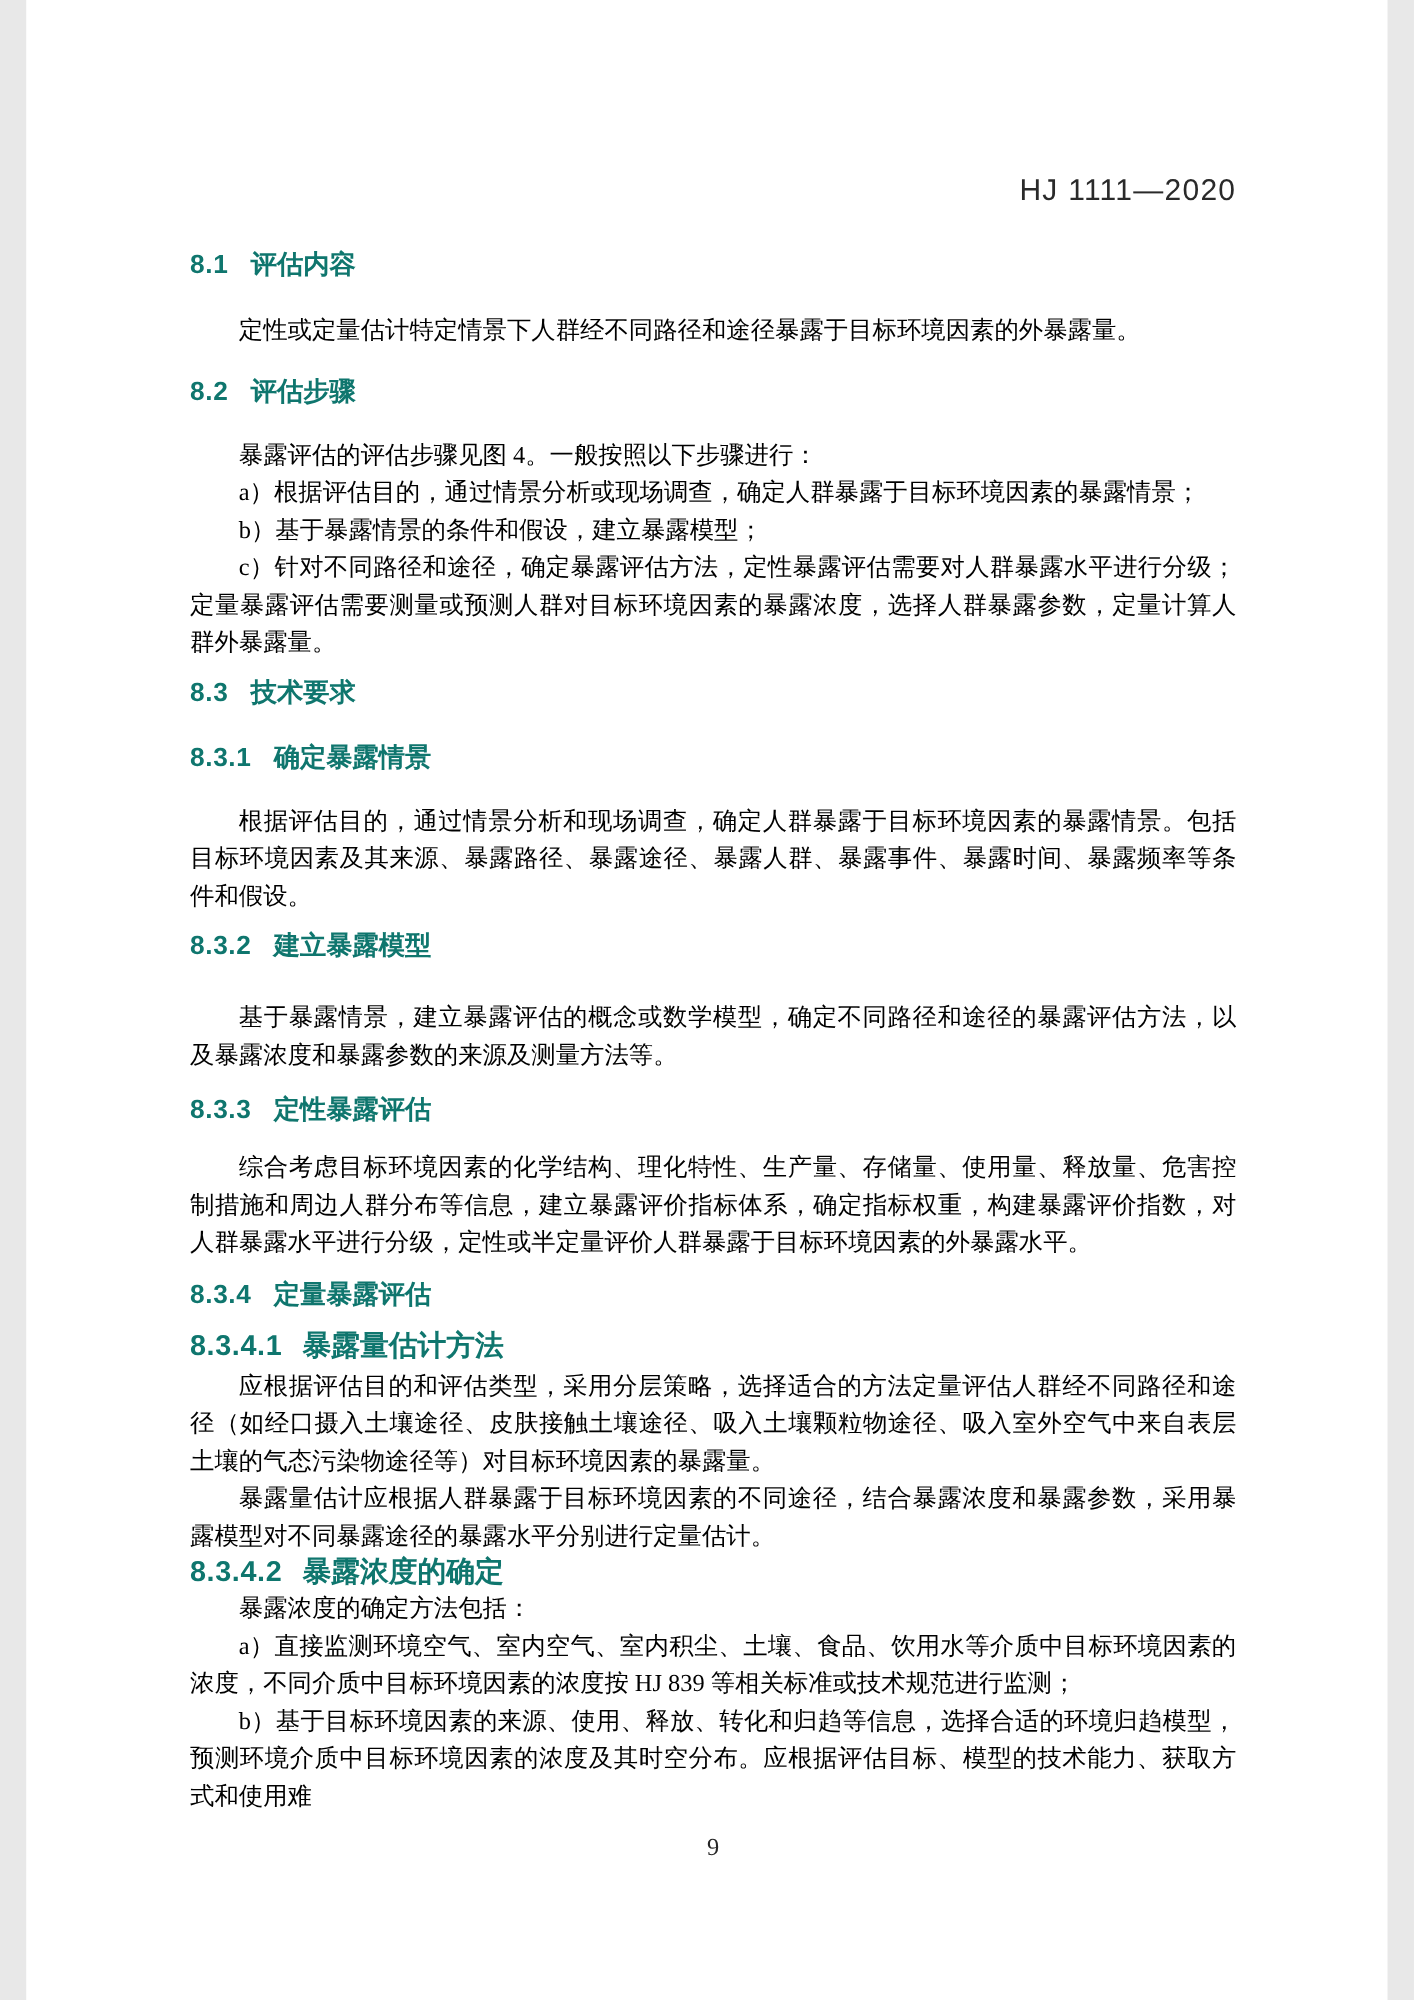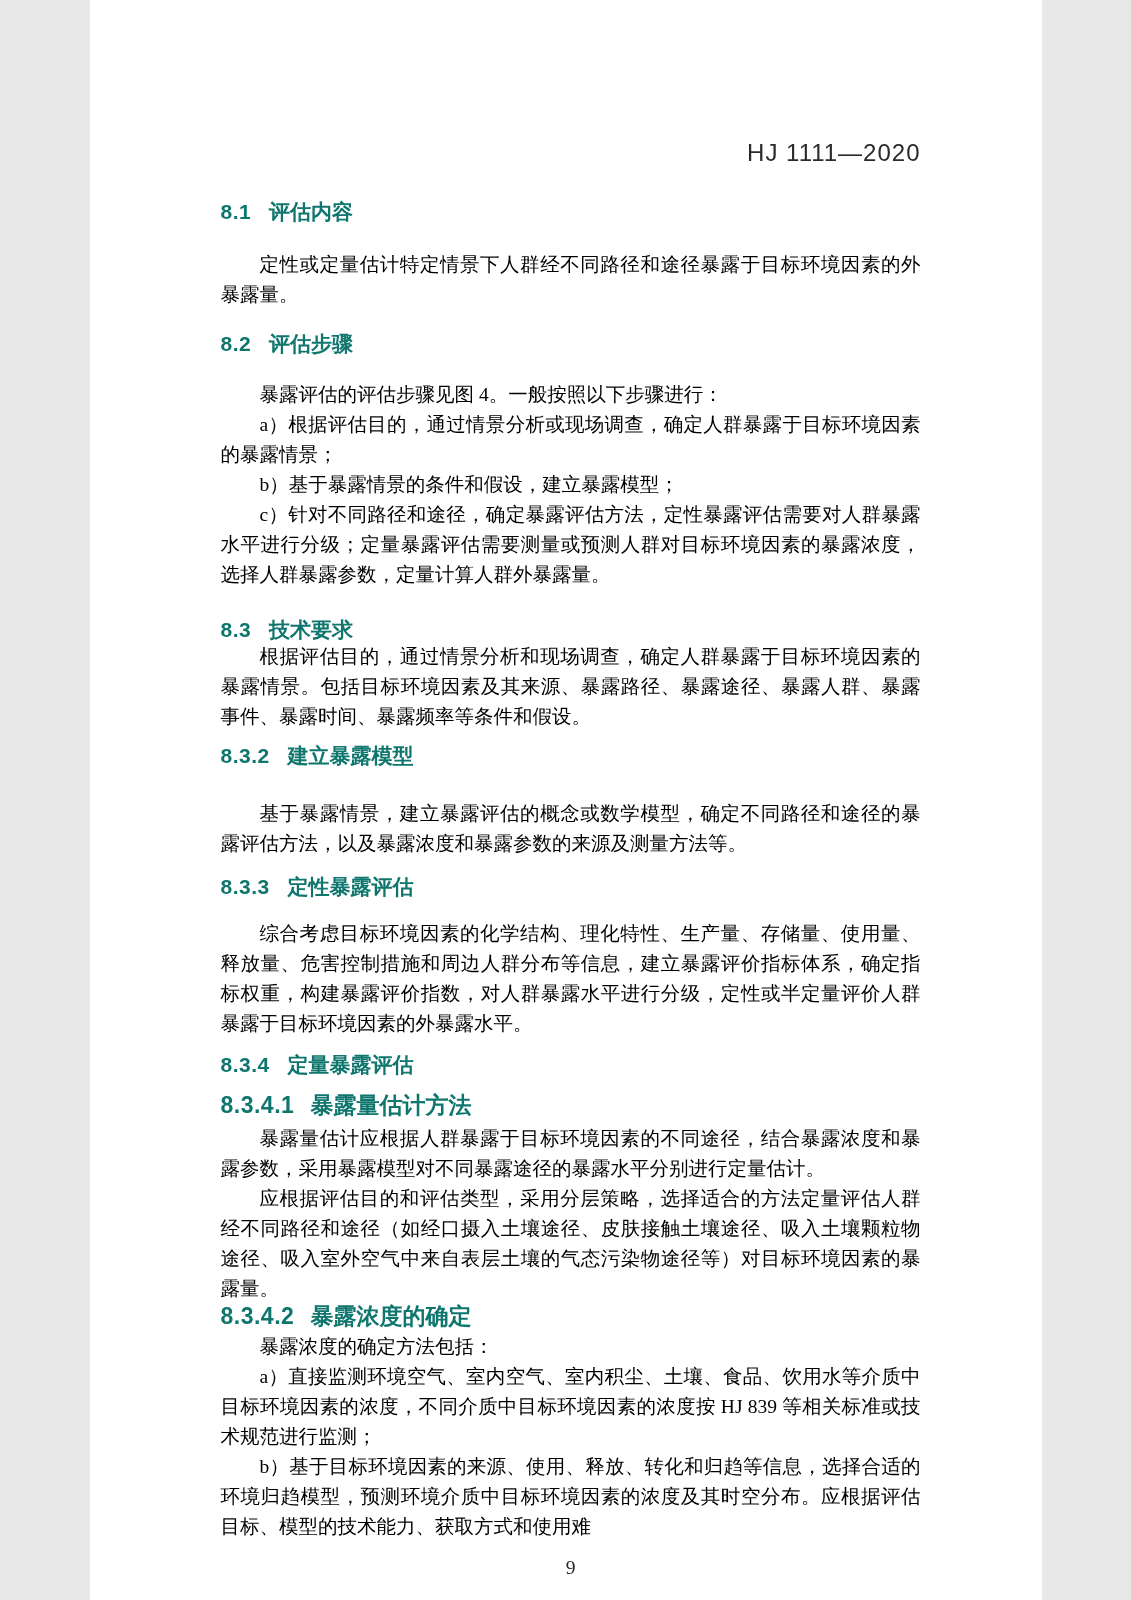--- a/index.html
+++ b/index.html
@@ -2,21 +2,21 @@
 <html lang="zh"><head>
 <meta charset="utf-8">
 <style>
   html, body {
     margin: 0;
     padding: 0;
     background: #e8e8e8;
   }
   .page {
     position: relative;
-    width: 952px;
+    width: 1089px;
     height: 1600px;
     margin: 0 auto;
     background: #ffffff;
     box-sizing: border-box;
     padding: 138px 121px 0 131px;
     color: #262626;
     overflow: hidden;
     font-family: "Liberation Serif", "DejaVu Serif", serif;
   }
   .doc-header {
@@ -48,21 +48,21 @@
     font-size: 19.5px;
     line-height: 30px;
     margin: 0;
     text-align: justify;
     text-indent: 2em;
     color: #000000;
   }
   
   .h2-81  { margin-top: 32px; margin-bottom: 26px; }
   .h2-82  { margin-top: 22px; margin-bottom: 24px; }
-  .h2-83  { margin-top: 28px; margin-bottom: 0; }
+  .h2-83  { margin-top: 13px; margin-bottom: 0; }
   .h3-831 { margin-top: 28px; margin-bottom: 24px; }
   .h2-832 { margin-top: 12px; margin-bottom: 31px; }
   .h3-833 { margin-top: 16px; margin-bottom: 20px; }
   .h2-834 { margin-top: 14px; margin-bottom: 14px; }
   .h4-8341 { margin-top: 16px; margin-bottom: 7px; }
   .h4-8342 { margin-top: 0; margin-bottom: 4px; }
   .page-number {
     margin-top: 12px;
     text-align: center;
     font-size: 19.5px;
@@ -87,41 +87,44 @@
   </h2>
   <p>暴露评估的评估步骤见图 4。一般按照以下步骤进行：</p>
   <p>a）根据评估目的，通过情景分析或现场调查，确定人群暴露于目标环境因素的暴露情景；</p>
   <p>b）基于暴露情景的条件和假设，建立暴露模型；</p>
   <p>c）针对不同路径和途径，确定暴露评估方法，定性暴露评估需要对人群暴露水平进行分级；定量暴露评估需要测量或预测人群对目标环境因素的暴露浓度，选择人群暴露参数，定量计算人群外暴露量。</p>
 
   <h2 class="h2-83">
     <span class="hnum">8.3</span><span>技术要求</span>
   </h2>
 
+  <h3 class="h3-831">
+    <span class="hnum">8.3.1</span><span>确定暴露情景</span>
+  </h3>
   <p>根据评估目的，通过情景分析和现场调查，确定人群暴露于目标环境因素的暴露情景。包括目标环境因素及其来源、暴露路径、暴露途径、暴露人群、暴露事件、暴露时间、暴露频率等条件和假设。</p>
 
   <h2 class="h2-832">
     <span class="hnum">8.3.2</span><span>建立暴露模型</span>
   </h2>
   <p>基于暴露情景，建立暴露评估的概念或数学模型，确定不同路径和途径的暴露评估方法，以及暴露浓度和暴露参数的来源及测量方法等。</p>
 
   <h3 class="h3-833">
     <span class="hnum">8.3.3</span><span>定性暴露评估</span>
   </h3>
   <p>综合考虑目标环境因素的化学结构、理化特性、生产量、存储量、使用量、释放量、危害控制措施和周边人群分布等信息，建立暴露评价指标体系，确定指标权重，构建暴露评价指数，对人群暴露水平进行分级，定性或半定量评价人群暴露于目标环境因素的外暴露水平。</p>
 
   <h2 class="h2-834">
     <span class="hnum">8.3.4</span><span>定量暴露评估</span>
   </h2>
 
   <h4 class="h4-8341">
     <span class="hnum">8.3.4.1</span><span>暴露量估计方法</span>
   </h4>
+  <p>应根据评估目的和评估类型，采用分层策略，选择适合的方法定量评估人群经不同路径和途径（如经口摄入土壤途径、皮肤接触土壤途径、吸入土壤颗粒物途径、吸入室外空气中来自表层土壤的气态污染物途径等）对目标环境因素的暴露量。</p>
   <p>暴露量估计应根据人群暴露于目标环境因素的不同途径，结合暴露浓度和暴露参数，采用暴露模型对不同暴露途径的暴露水平分别进行定量估计。</p>
-  <p>应根据评估目的和评估类型，采用分层策略，选择适合的方法定量评估人群经不同路径和途径（如经口摄入土壤途径、皮肤接触土壤途径、吸入土壤颗粒物途径、吸入室外空气中来自表层土壤的气态污染物途径等）对目标环境因素的暴露量。</p>
 
   <h4 class="h4-8342">
     <span class="hnum">8.3.4.2</span><span>暴露浓度的确定</span>
   </h4>
   <p>暴露浓度的确定方法包括：</p>
   <p>a）直接监测环境空气、室内空气、室内积尘、土壤、食品、饮用水等介质中目标环境因素的浓度，不同介质中目标环境因素的浓度按 HJ 839 等相关标准或技术规范进行监测；</p>
   <p>b）基于目标环境因素的来源、使用、释放、转化和归趋等信息，选择合适的环境归趋模型，预测环境介质中目标环境因素的浓度及其时空分布。应根据评估目标、模型的技术能力、获取方式和使用难</p>
 
   <div class="page-number">9</div>
 

